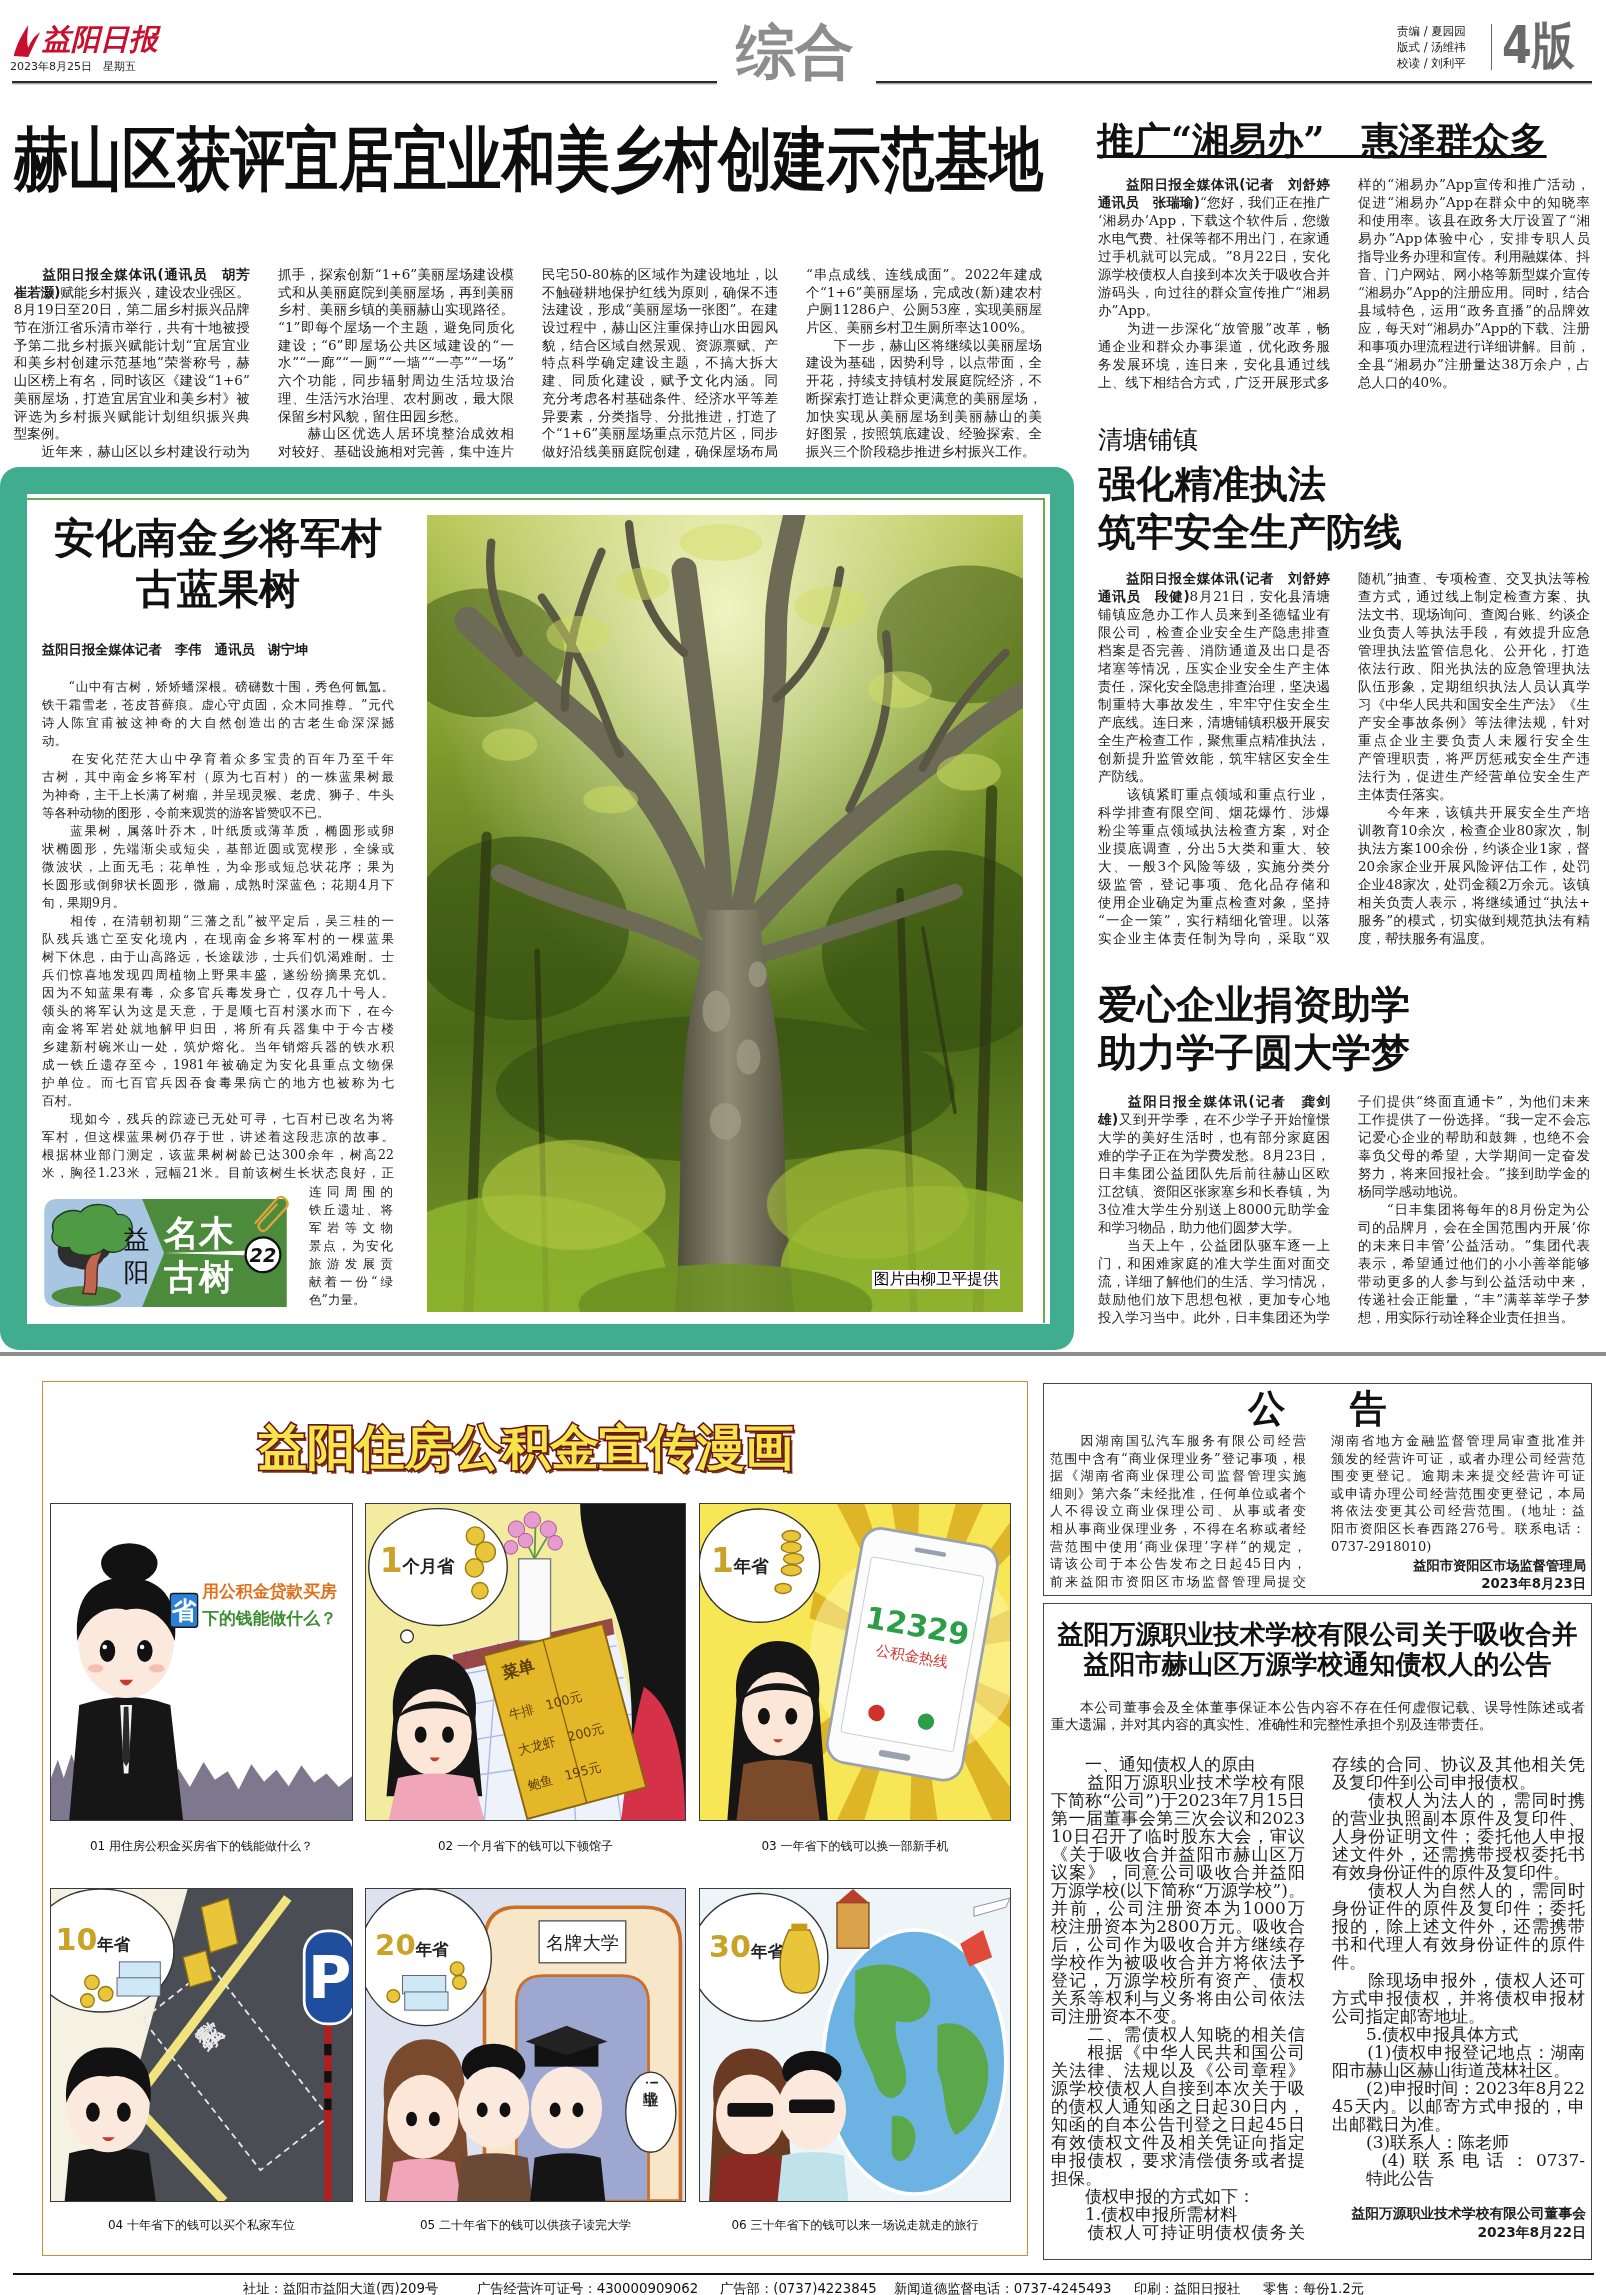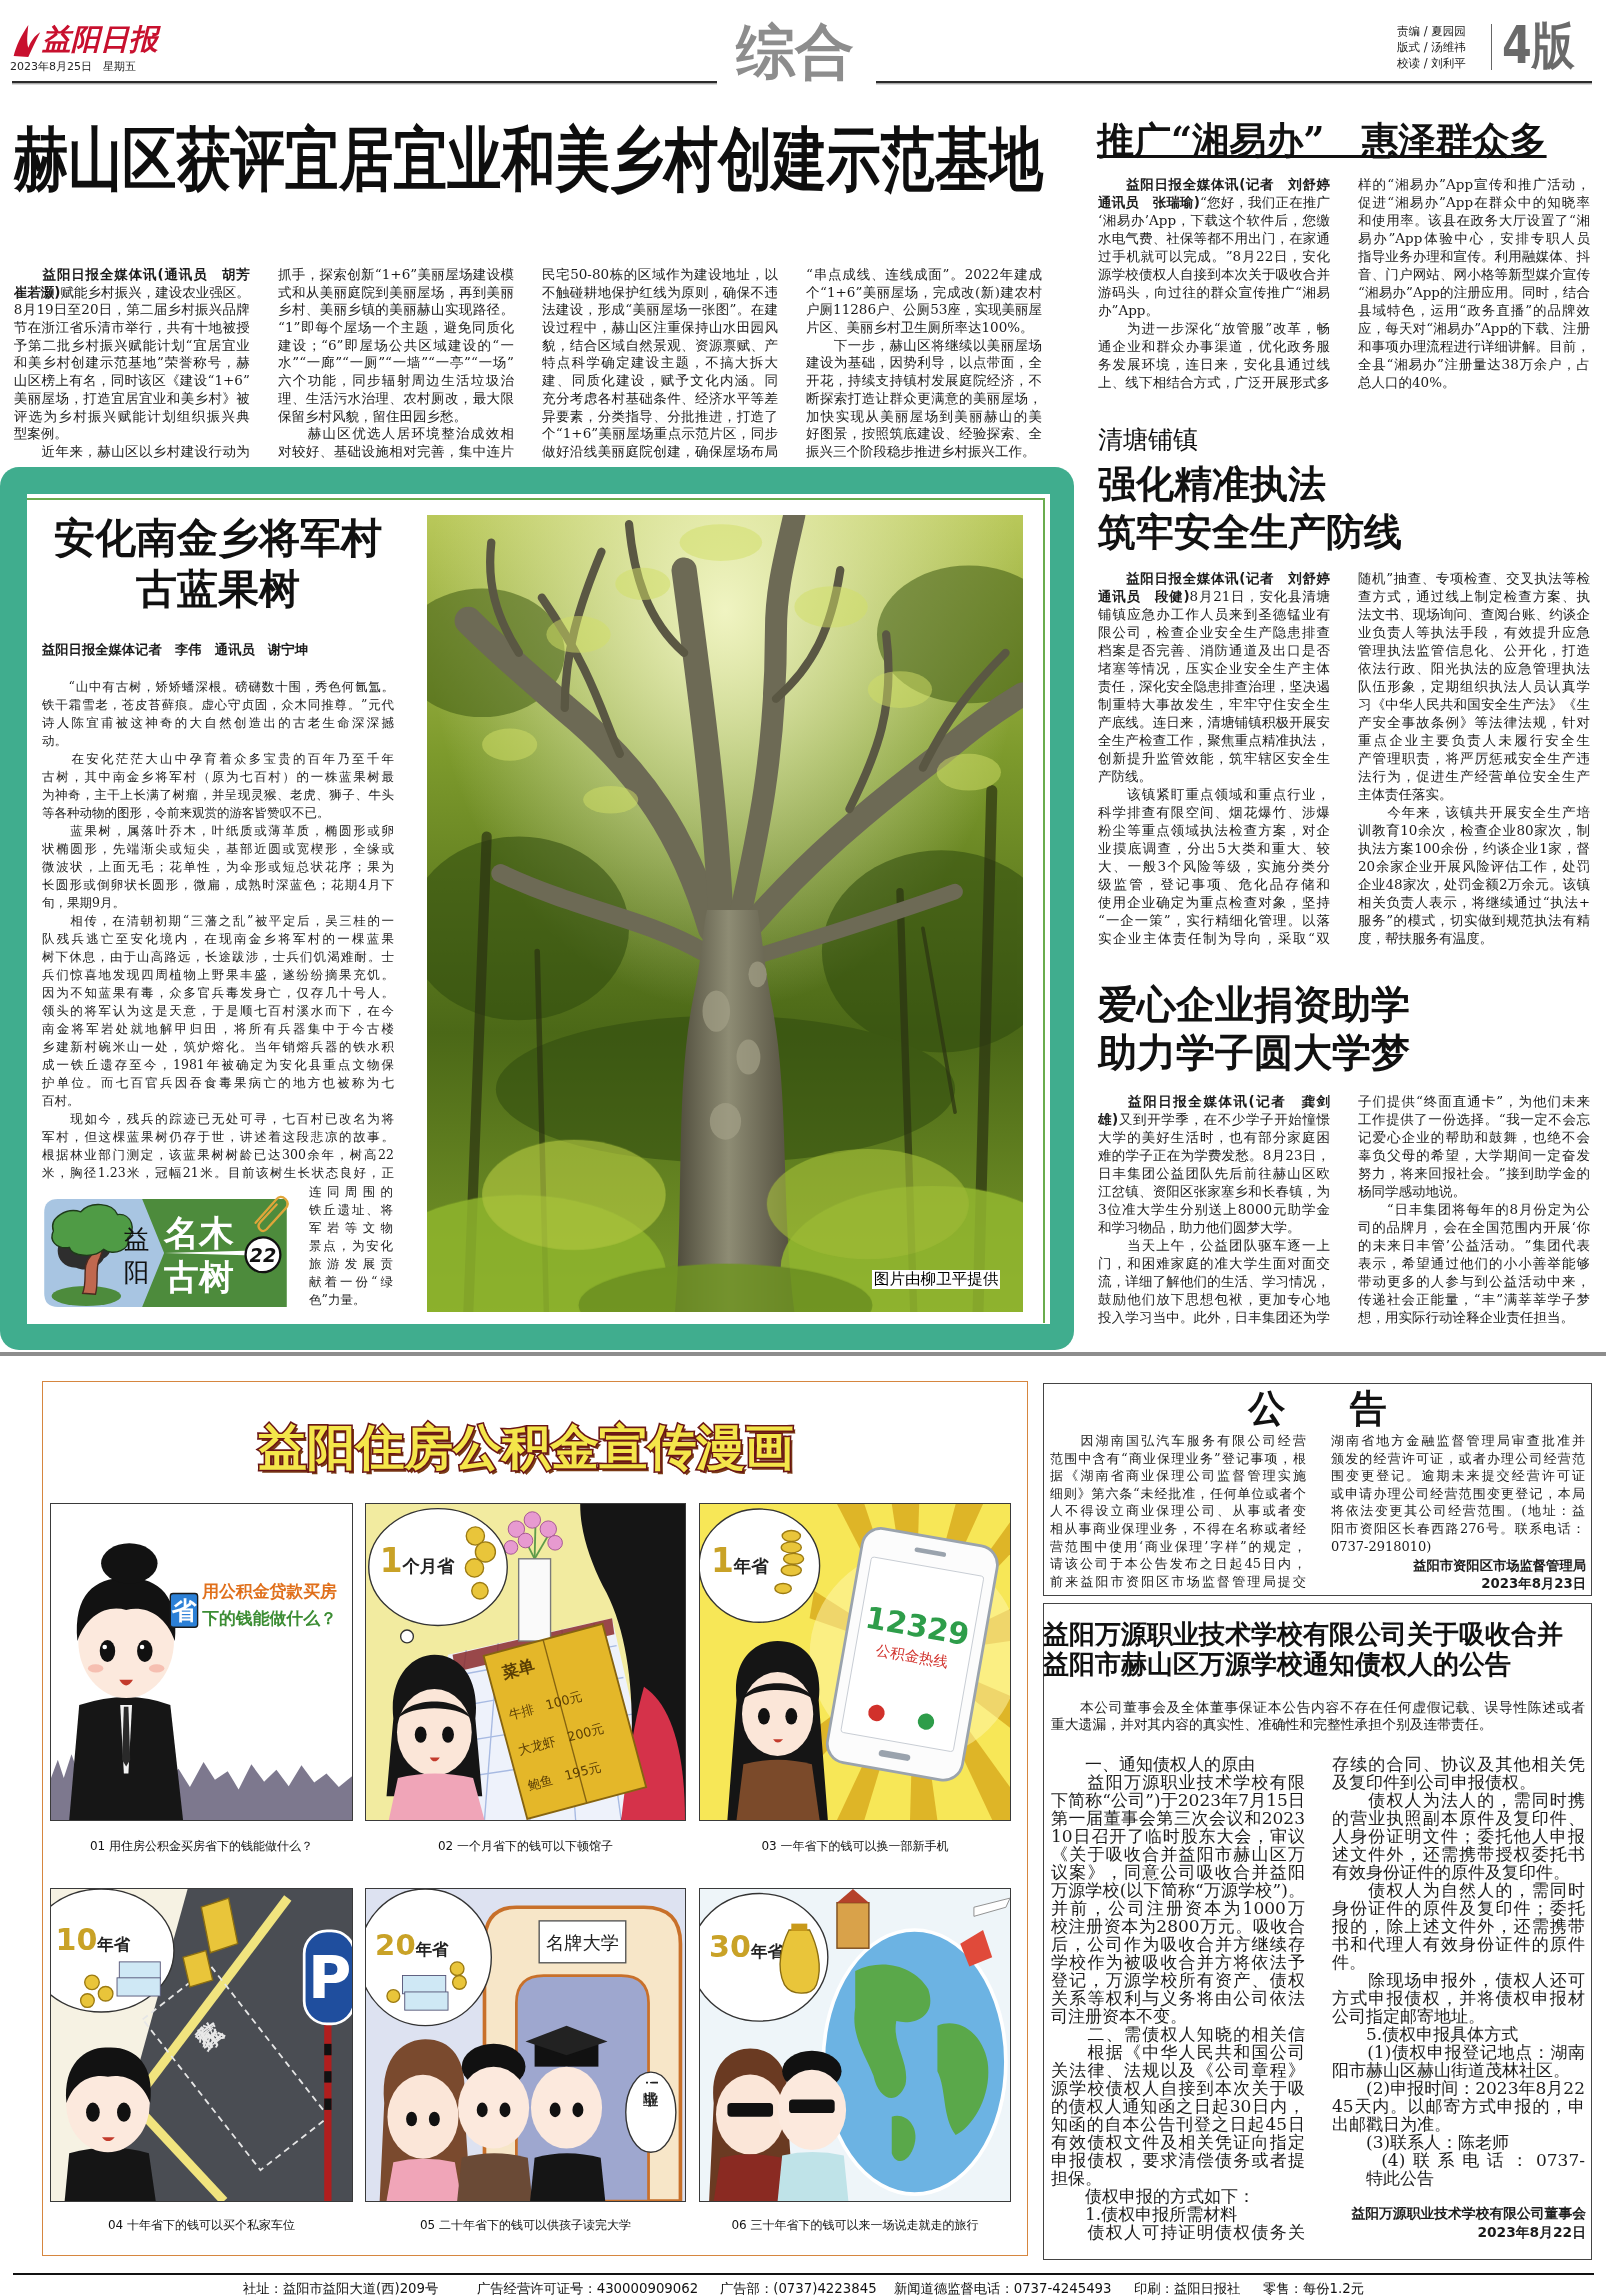--- a/index.html
+++ b/index.html
@@ -669,21 +669,21 @@
     <div class="ln">围变更登记。逾期未来提交经营许可证</div>
     <div class="ln">或申请办理公司经营范围变更登记，本局</div>
     <div class="ln">将依法变更其公司经营范围。(地址：益</div>
     <div class="ln">阳市资阳区长春西路276号。联系电话：</div>
     <div class="ln end">0737-2918010)</div>
   </div>
 <div class="sig" style="right:21px;top:1557px;font-size:13.3px;line-height:17.4px;">益阳市资阳区市场监督管理局</div>
 <div class="sig" style="right:21px;top:1575px;font-size:13.3px;line-height:17.4px;">2023年8月23日</div>
 
 <div class="a" style="left:1043px;top:1603px;width:549px;height:657px;border:0.9px solid #444;box-sizing:border-box;"></div>
-<div class="a hl-serif" style="left:1043px;top:1619px;width:549px;font-size:26px;line-height:30px;">
+<div class="a hl-serif" style="left:1043px;top:1619px;width:549px;text-align:center;font-size:26px;line-height:30px;">
   <div>益阳万源职业技术学校有限公司关于吸收合并</div>
   <div>益阳市赫山区万源学校通知债权人的公告</div>
 </div>
 <div class="col" style="left:1051px;top:1699px;width:534px;font-size:13.8px;--lh:16.5px;">
     <div class="ln">　　本公司董事会及全体董事保证本公告内容不存在任何虚假记载、误导性陈述或者</div>
     <div class="ln end">重大遗漏，并对其内容的真实性、准确性和完整性承担个别及连带责任。</div>
   </div>
 <div class="col c-cred" style="left:1051px;width:254px;">
     <div class="ln end">　　一、通知债权人的原由</div>
     <div class="ln">　　益阳万源职业技术学校有限公司(以</div>

